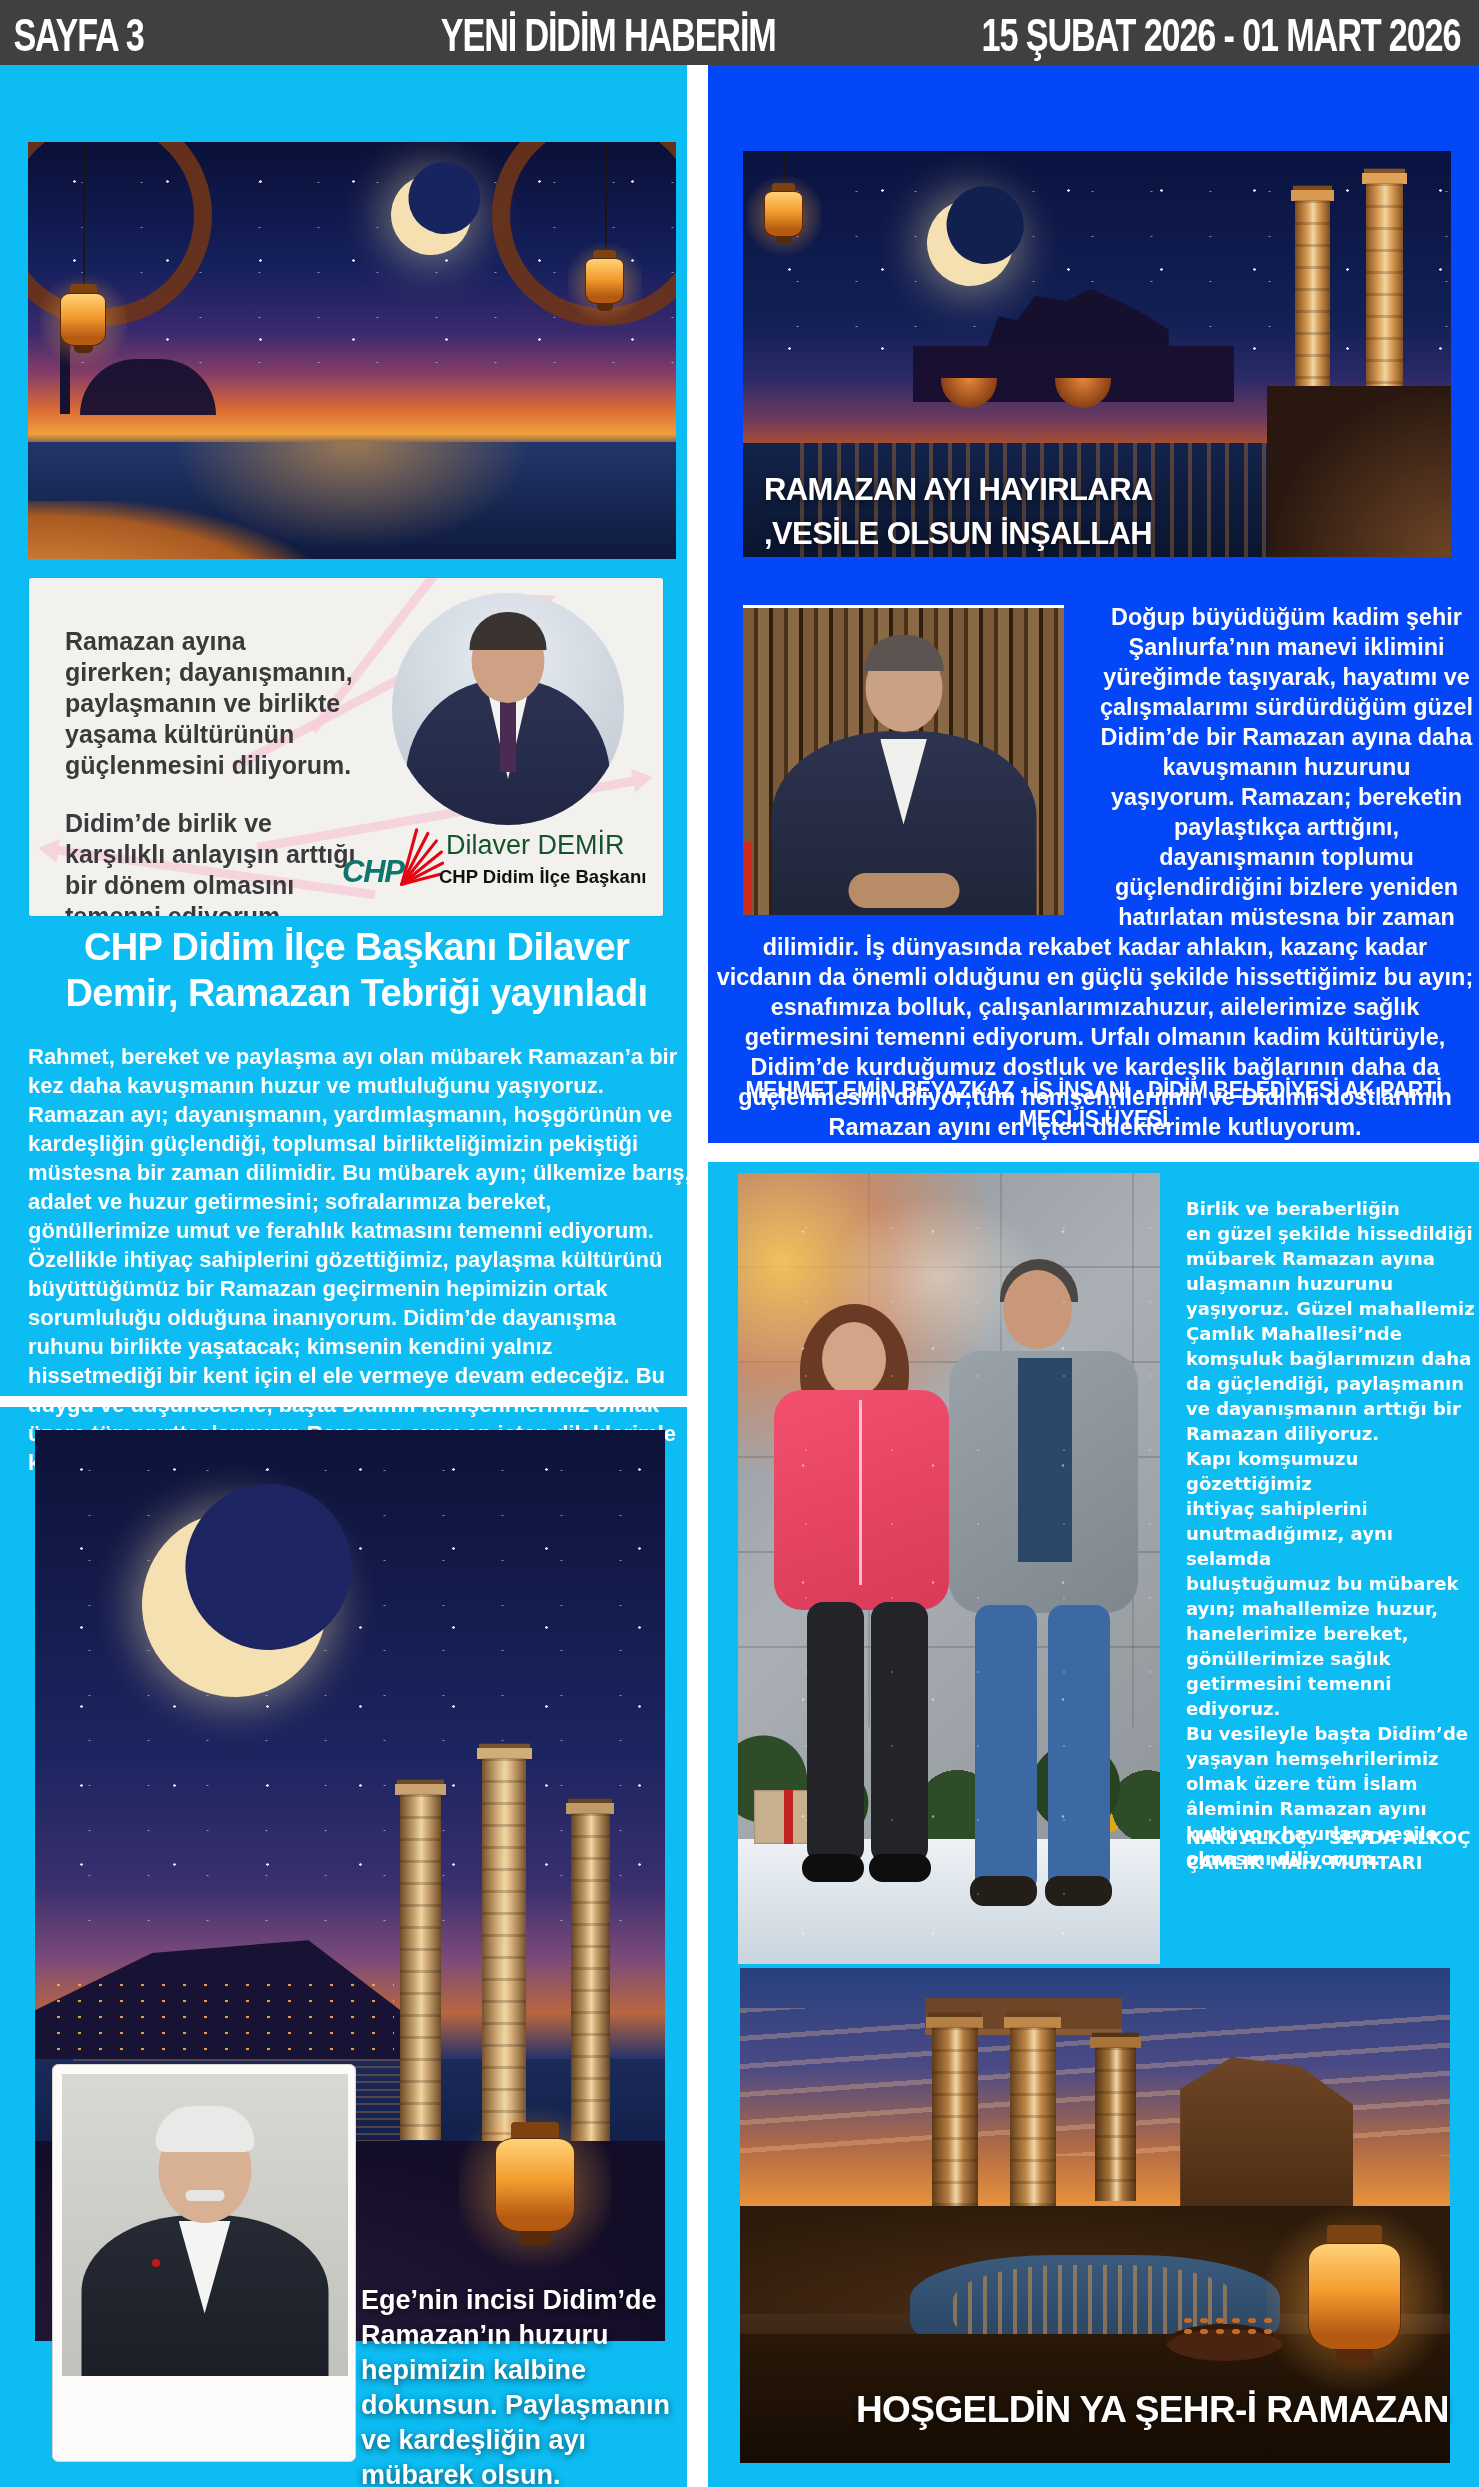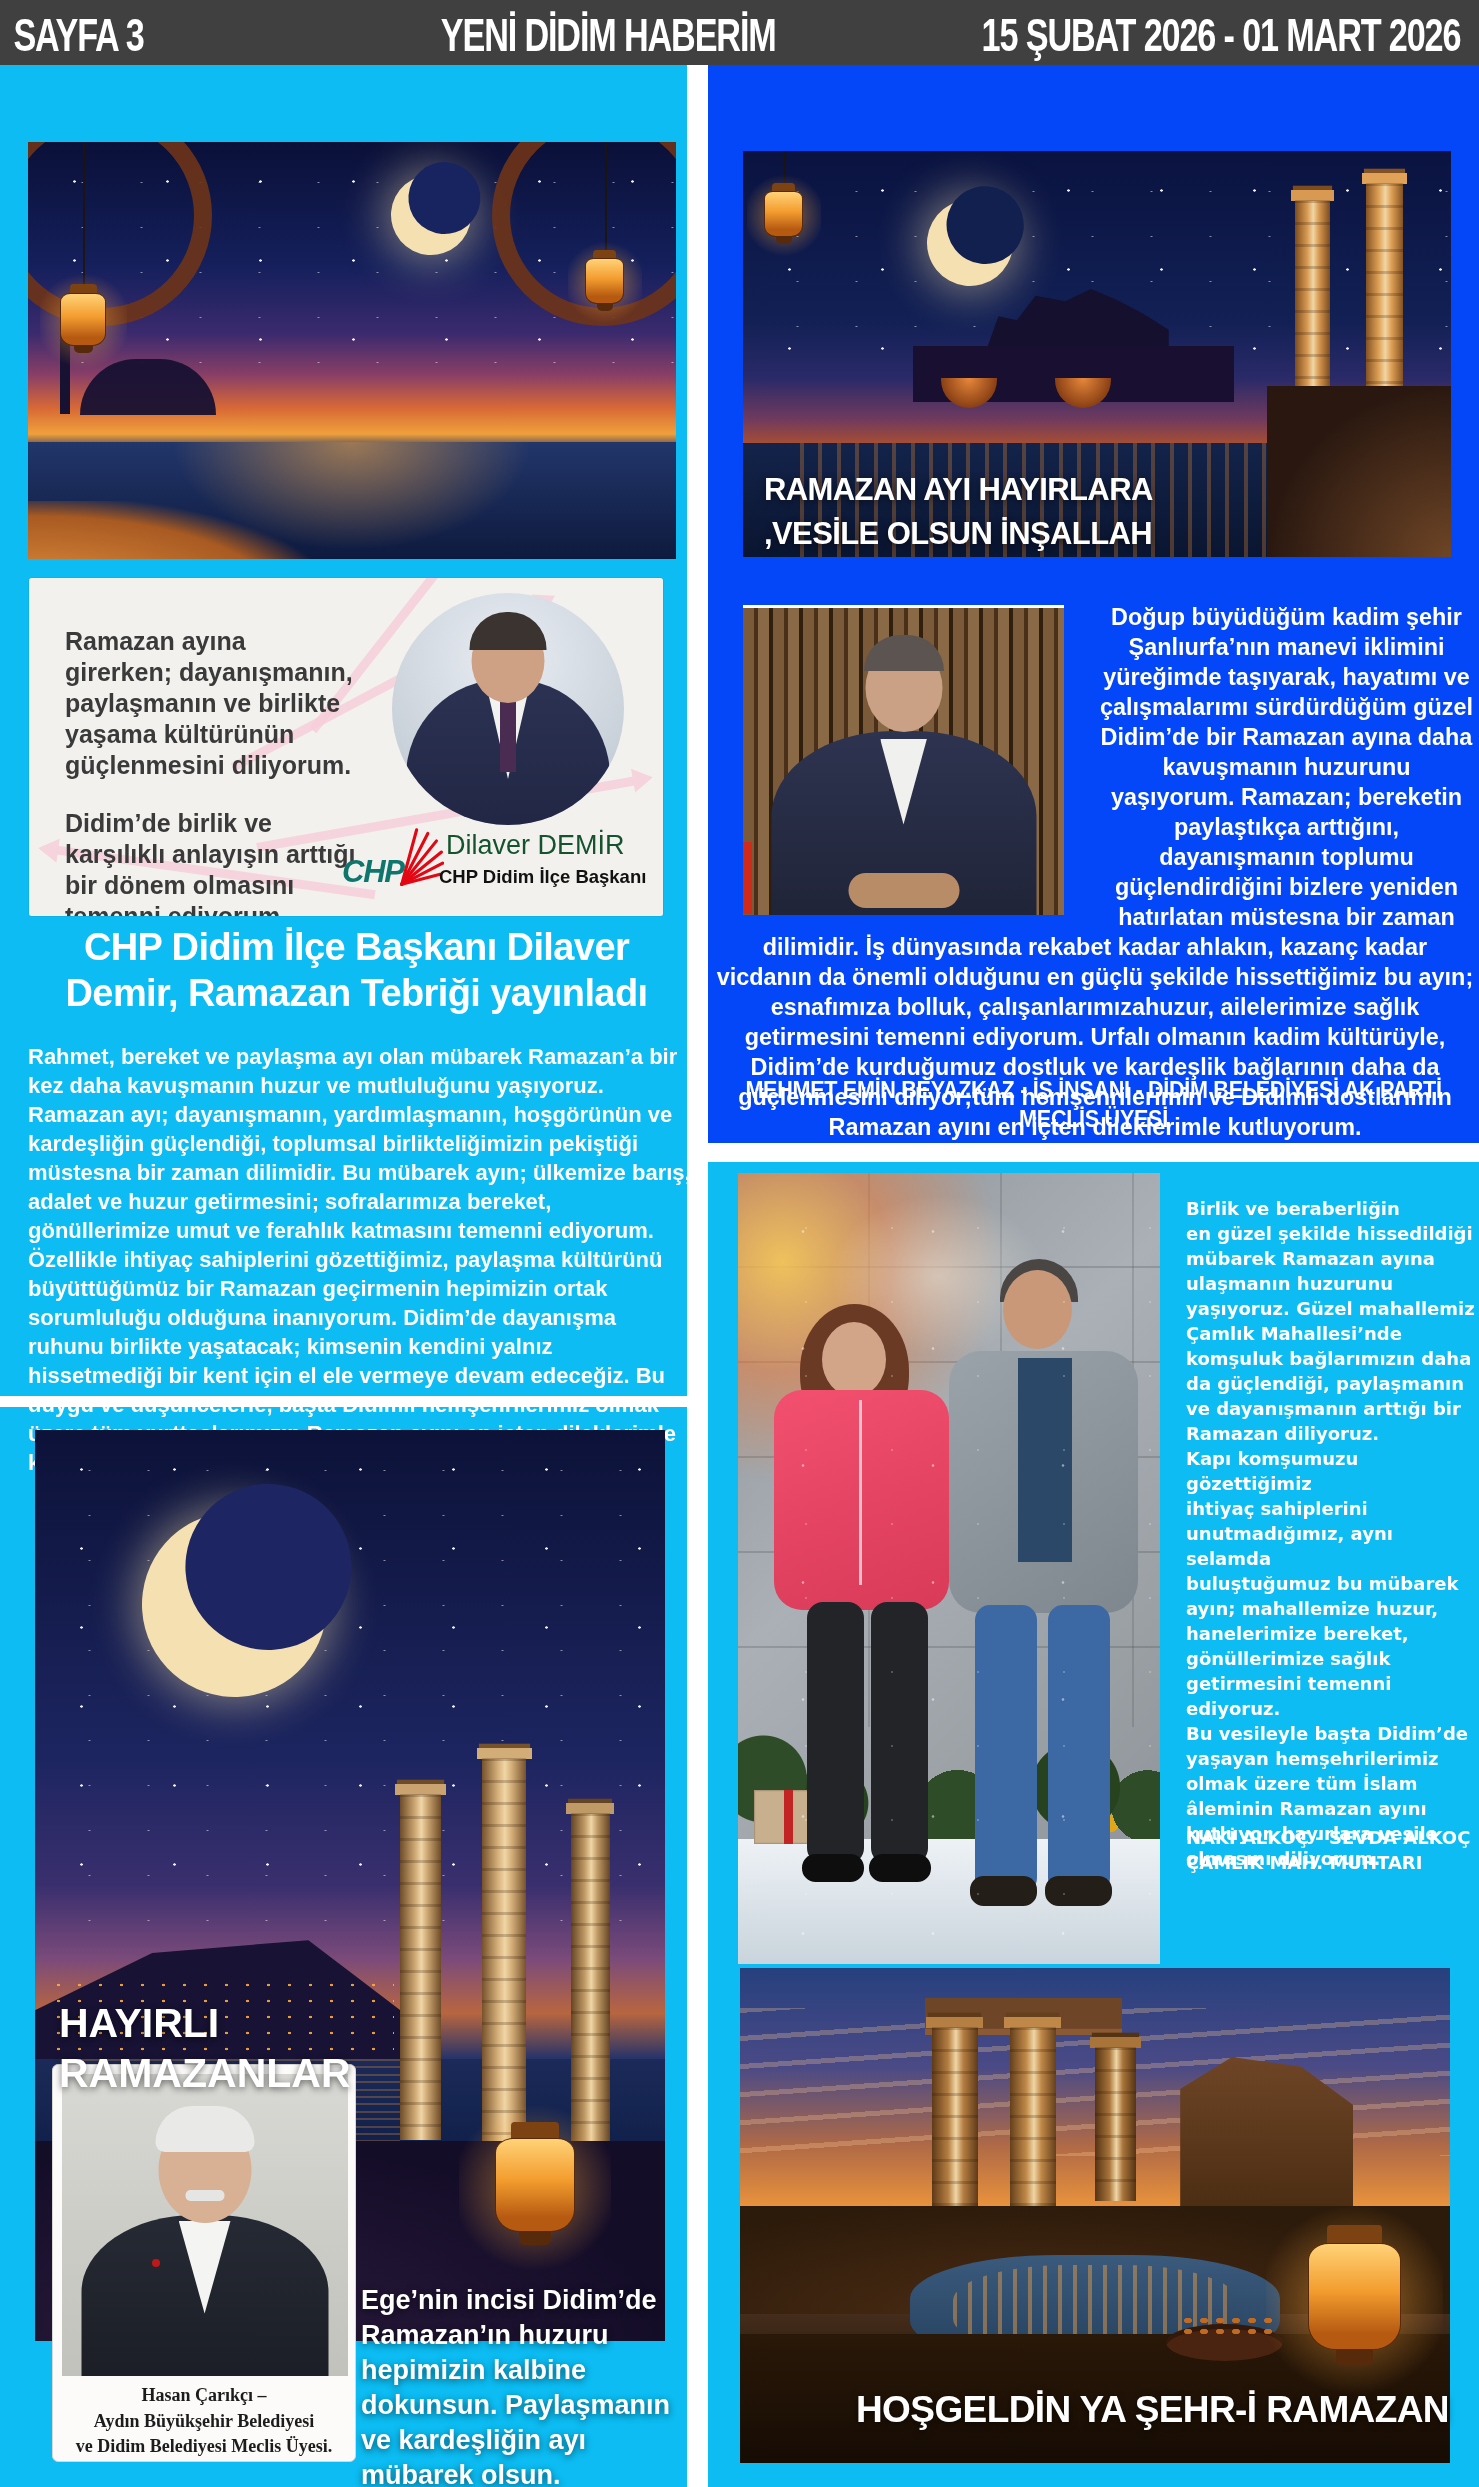--- a/index.html
+++ b/index.html
@@ -161,35 +161,30 @@
     <i class="colm" style="left:85%;top:42%;width:39px;height:333px;--c1:#bf9a66;--c2:#644422;"></i>
     <div class="abs" style="left:0;top:78%;width:100%;height:22%;background:radial-gradient(ellipse at 30% 100%,#2a1a3c,#140d28 70%);"></div>
     <div class="lantern" style="left:73%;top:76%;width:80px;height:130px;">
       <i class="glow"></i>
         <i class="cap"></i>
         <i class="lbody"></i>
         <i class="lbase"></i>
     </div>
   </div>
 
-  <div class="ovl preline" style="left:59px;top:1998px;font-size:41px;line-height:1.22;letter-spacing:0;">HAYIRLI
-RAMAZANLAR</div>
 
   <div id="card-hasan" class="abs" style="left:52px;top:2064px;width:304px;height:398px;box-sizing:border-box;padding:8.6px;">
     <div class="img" style="position:relative;width:286px;height:302px;background:linear-gradient(180deg,#d8d8d4,#c2c2bc);">
       <div class="abs" style="left:50%;top:141px;width:247px;height:167px;transform:translateX(-50%);background:linear-gradient(180deg,#262a34,#1b1e26);border-radius:46% 46% 0 0;"></div>
       <div class="abs" style="left:50%;top:147px;width:52px;height:93px;transform:translateX(-50%);background:#f4f4f2;clip-path:polygon(0 0,100% 0,50% 100%);"></div>
       <div class="abs" style="left:90px;top:185px;width:8.6px;height:8.6px;background:#c01818;border-radius:50%;"></div>
       <div class="abs" style="left:50%;top:43px;width:93px;height:106px;transform:translateX(-50%);background:#d8b094;border-radius:50%;"></div>
       <div class="abs" style="left:50%;top:32px;width:99px;height:46px;transform:translateX(-50%);background:#e9e9e7;border-radius:49px 49px 12.3px 12.3px;"></div>
       <div class="abs" style="left:50%;top:116px;width:39px;height:11px;transform:translateX(-50%);background:#e5e5e3;border-radius:5px;"></div>
     </div>
-    <div class="hasan-caption" style="margin-top:7.4px;">Hasan Çarıkçı –
-Aydın Büyükşehir Belediyesi
-ve Didim Belediyesi Meclis Üyesi.</div>
   </div>
 
   <div class="ovl preline" style="left:361px;top:2283px;width:346px;font-size:27px;line-height:1.3;letter-spacing:0;">Ege’nin incisi Didim’de
 Ramazan’ın huzuru
 hepimizin kalbine
 dokunsun. Paylaşmanın
 ve kardeşliğin ayı
 mübarek olsun.</div>
 
   <div class="img" style="left:743px;top:151px;width:708px;height:406px;">

